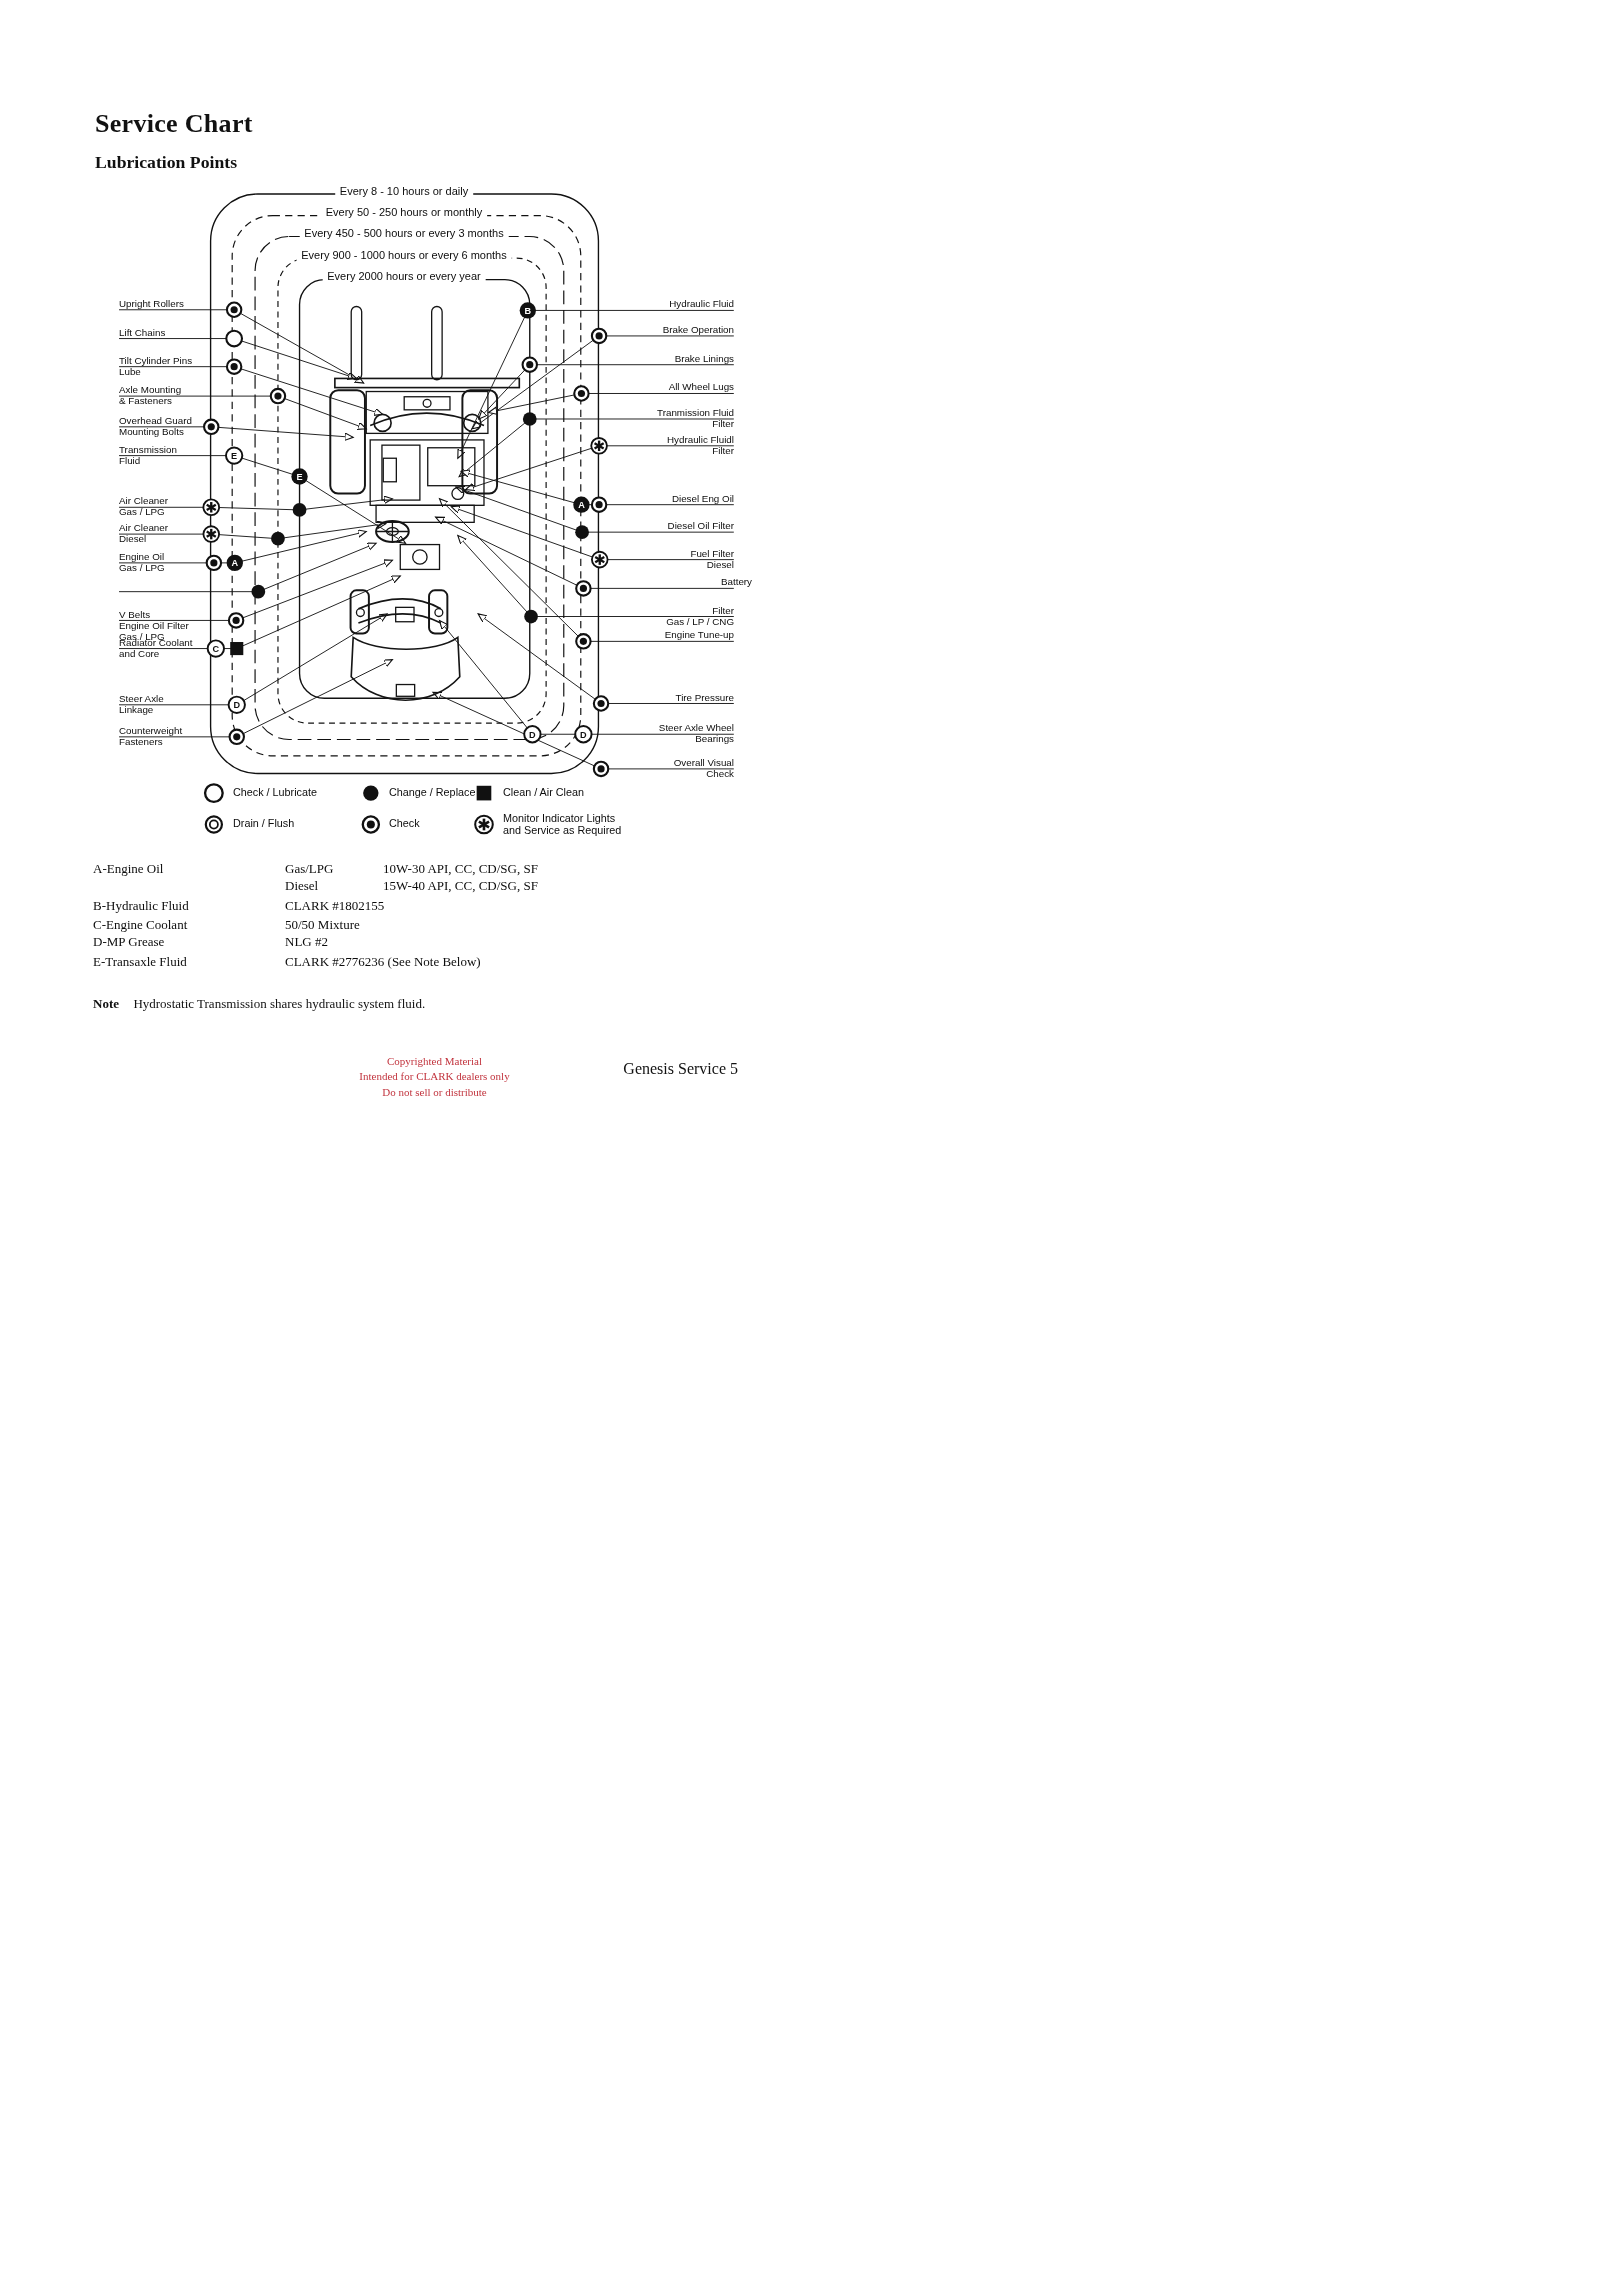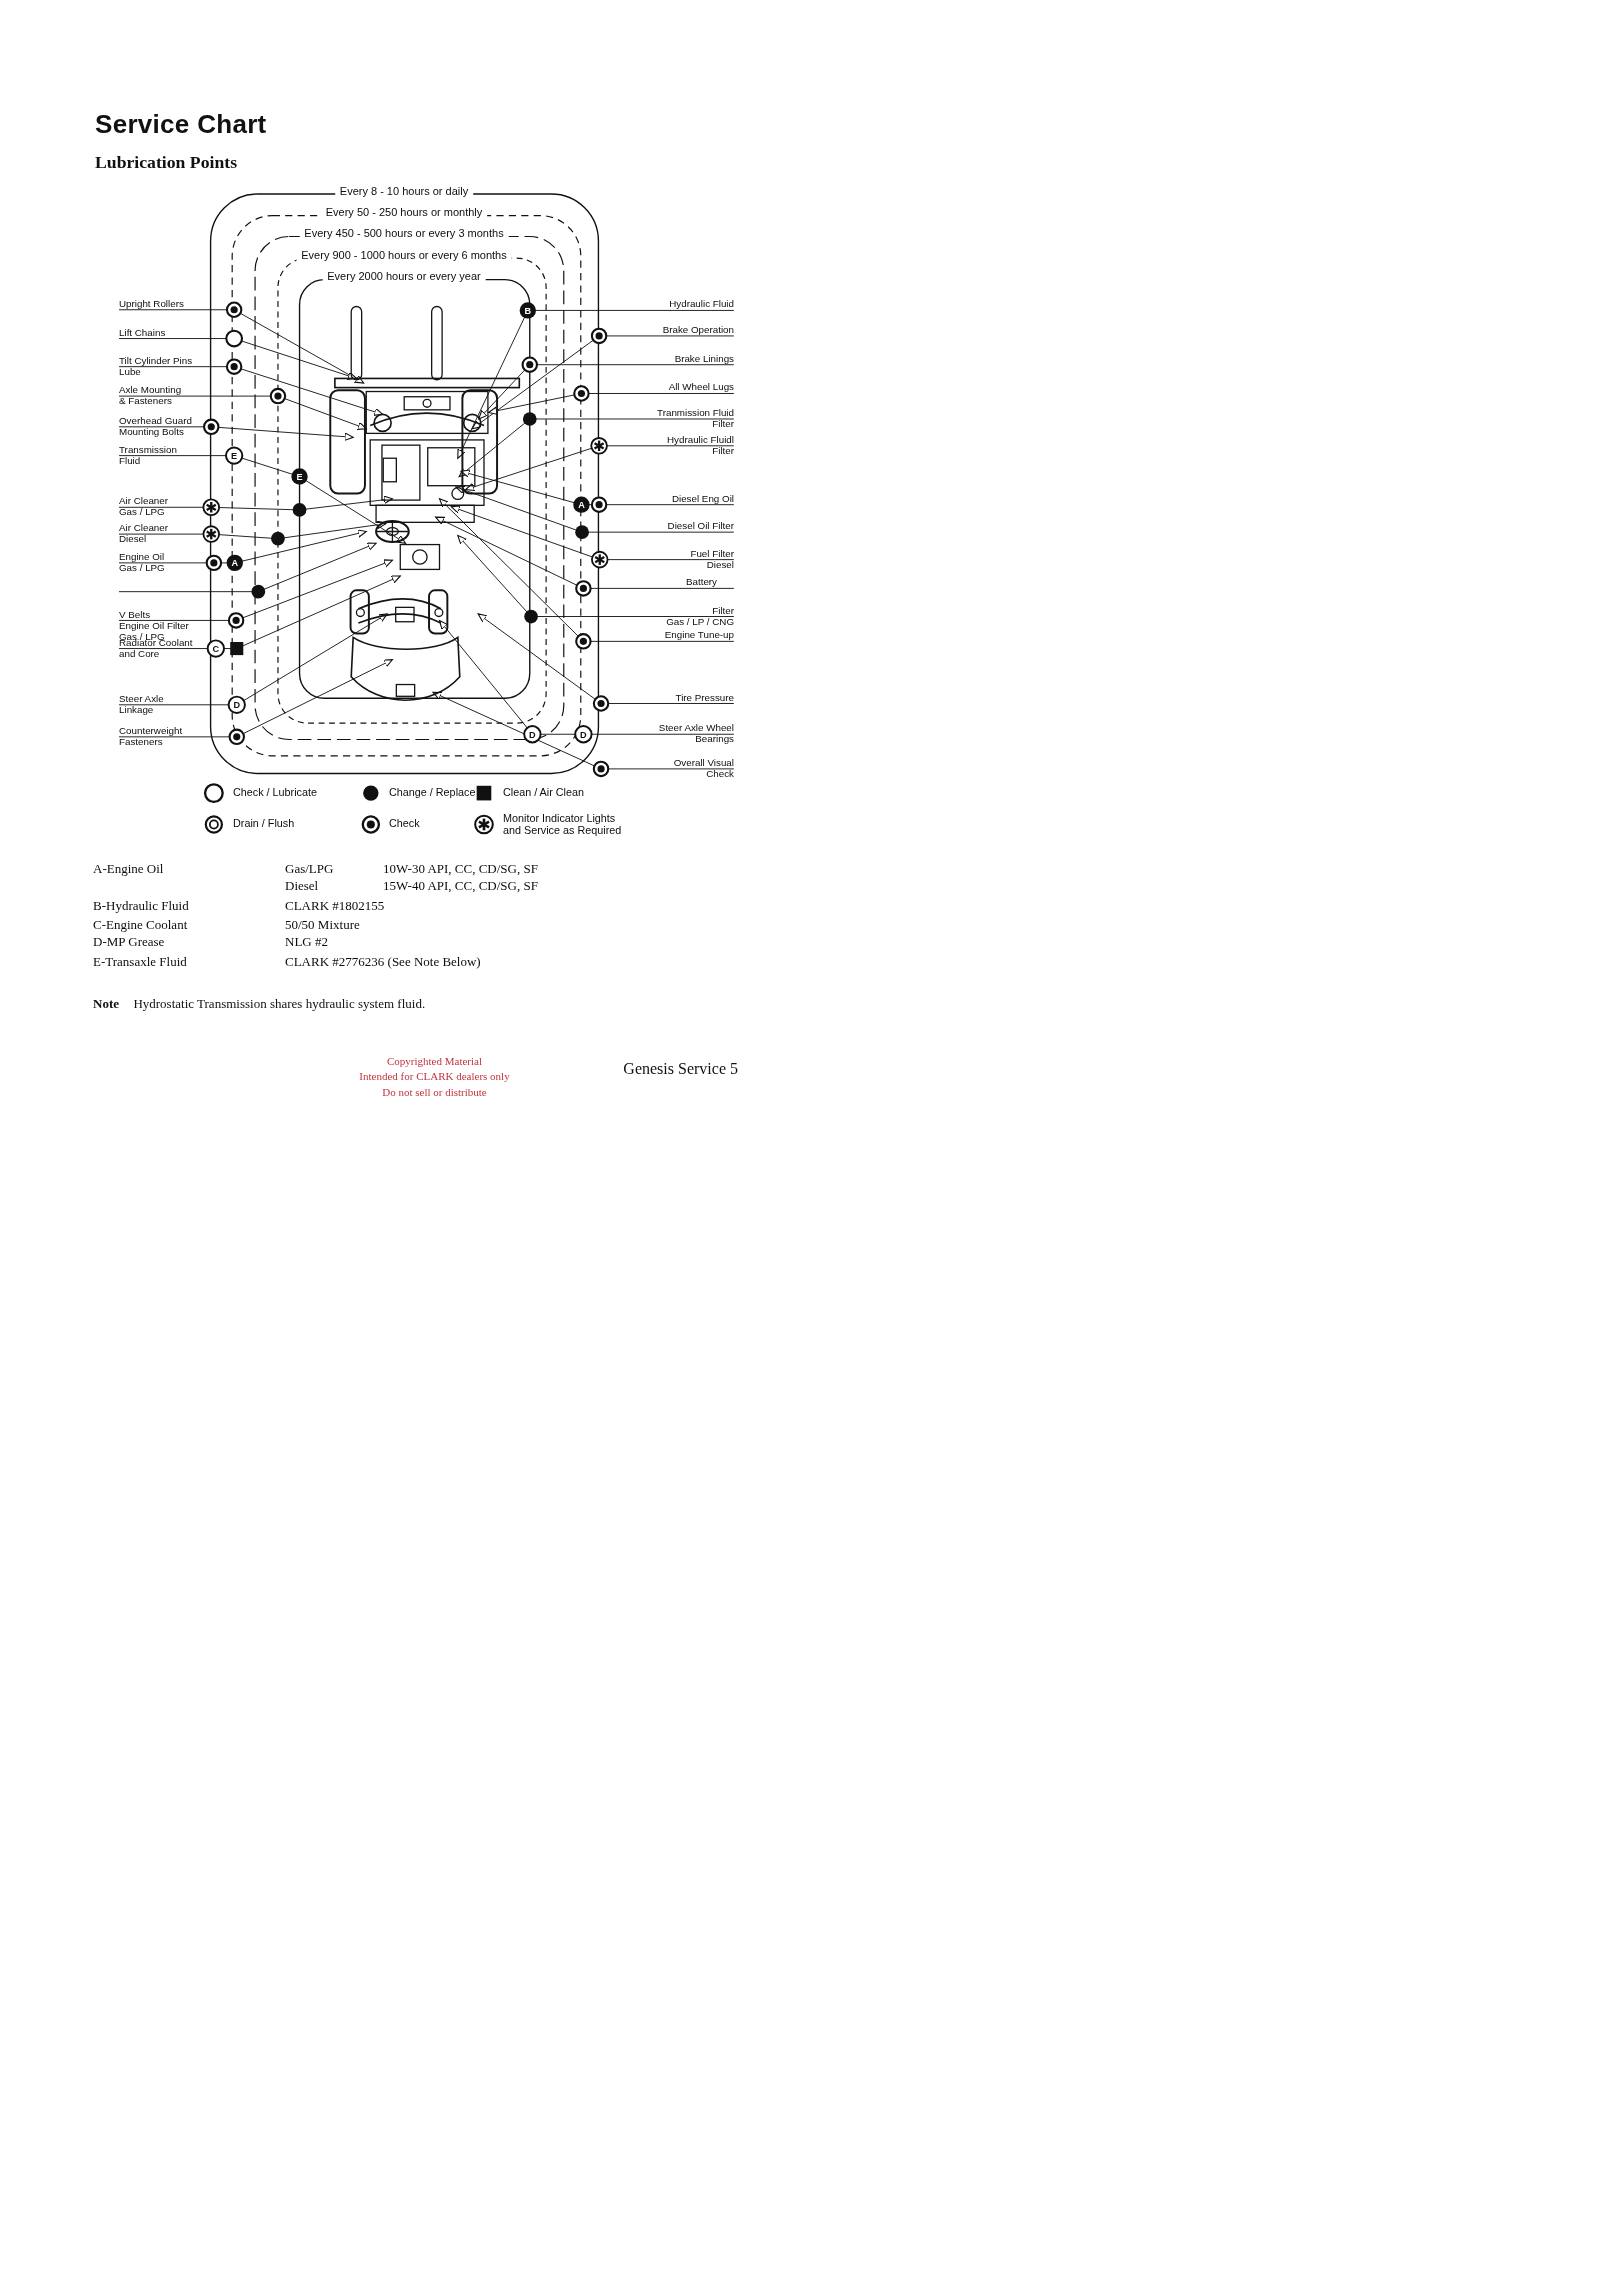--- a/index.html
+++ b/index.html
@@ -6,21 +6,21 @@
   .page{
     position:relative;
     width:811px;height:1148px;
     background:#ffffff;
     font-family:"Liberation Sans", sans-serif;
     color:#111;
     overflow:hidden;
   }
   .title{
     position:absolute;left:95px;top:109px;
-    font-family:Liberation Sans, sans-serif;
+    font-family:Liberation Serif, serif;
     font-weight:bold;font-size:26px;letter-spacing:0.3px;
   }
   .subtitle{
     position:absolute;left:95px;top:152px;
     font-family:"Liberation Serif", serif;
     font-weight:bold;font-size:17.7px;
   }
   #diagram-svg{position:absolute;left:0;top:0;}
   .interval-label{
     position:absolute;transform:translateX(-50%);
@@ -425,21 +425,21 @@
       <div class="point-label right" style="right: 77px; top: 493px;">
         <div>Diesel Eng Oil</div>
       </div>
       <div class="point-label right" style="right: 77px; top: 520px;">
         <div>Diesel Oil Filter</div>
       </div>
       <div class="point-label right" style="right: 77px; top: 548px;">
         <div>Fuel Filter</div>
         <div>Diesel</div>
       </div>
-      <div class="point-label right" style="right: 94px; top: 576px; text-align: right;">
+      <div class="point-label right" style="right: 59px; top: 576px; text-align: right;">
         <div>Battery</div>
       </div>
       <div class="point-label right" style="right: 77px; top: 605px;">
         <div>Filter</div>
         <div>Gas / LP / CNG</div>
       </div>
       <div class="point-label right" style="right: 77px; top: 629px;">
         <div>Engine Tune-up</div>
       </div>
       <div class="point-label right" style="right: 77px; top: 692px;">

